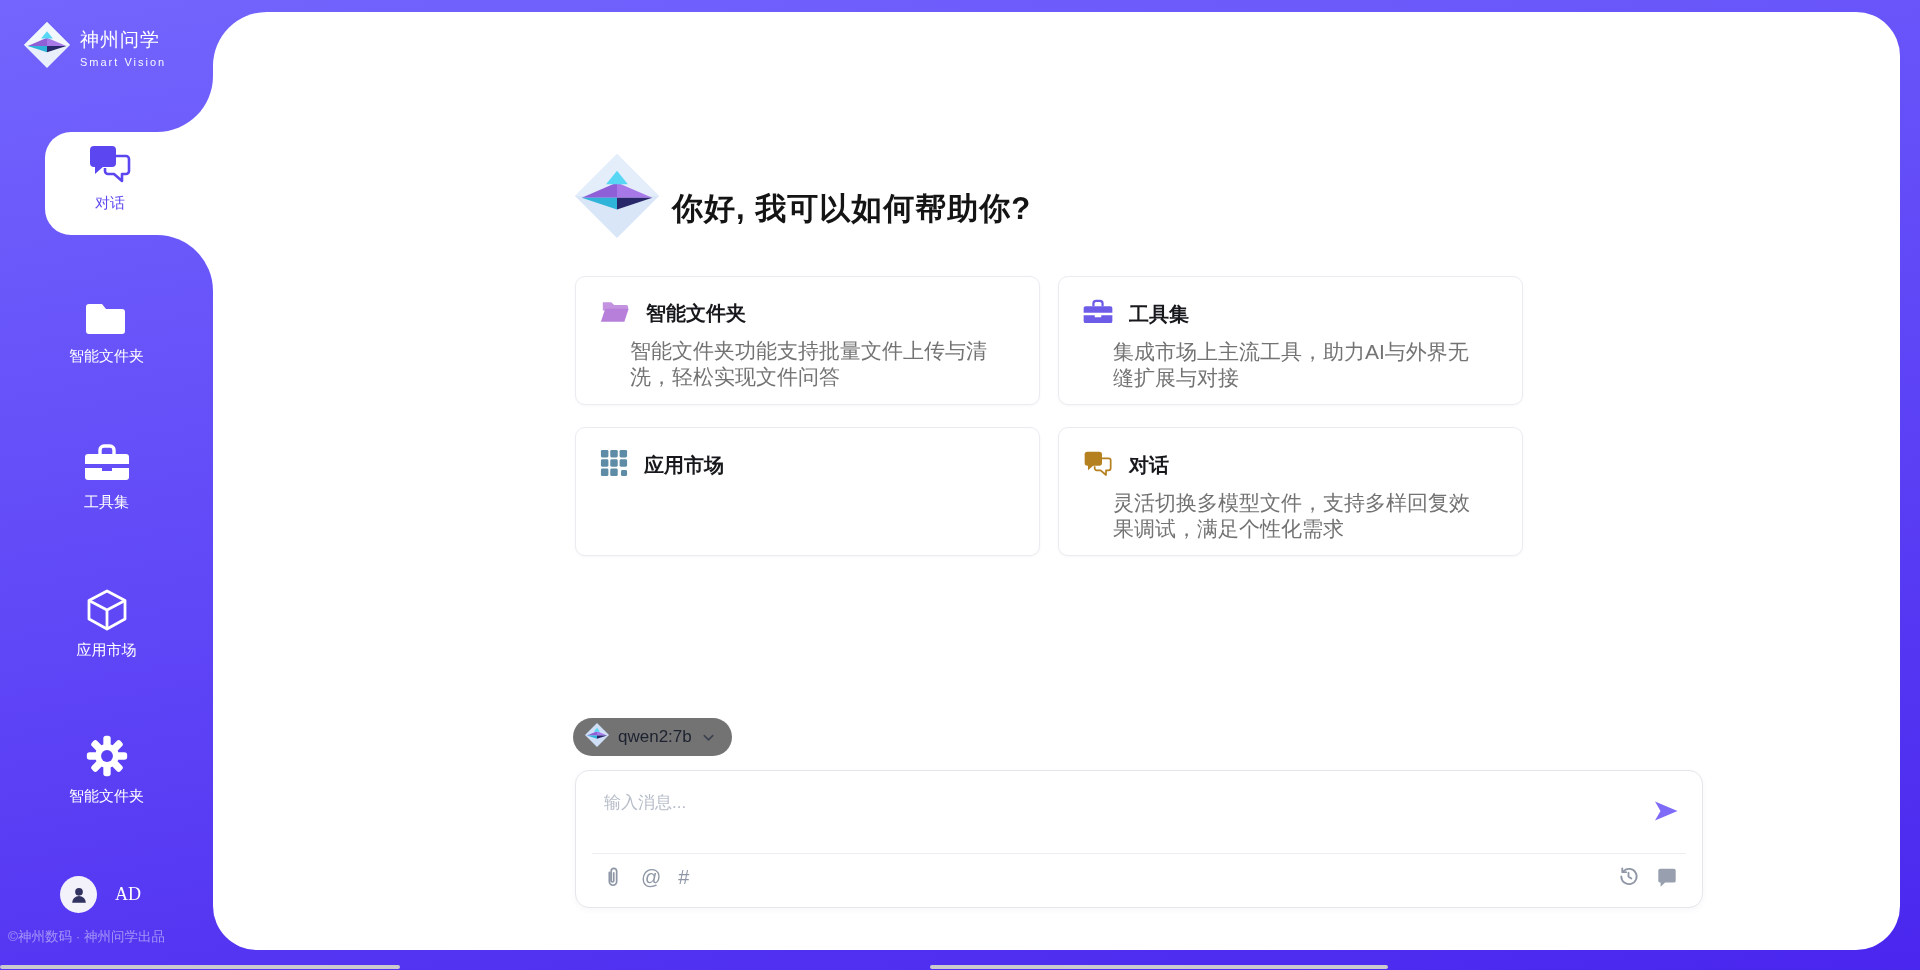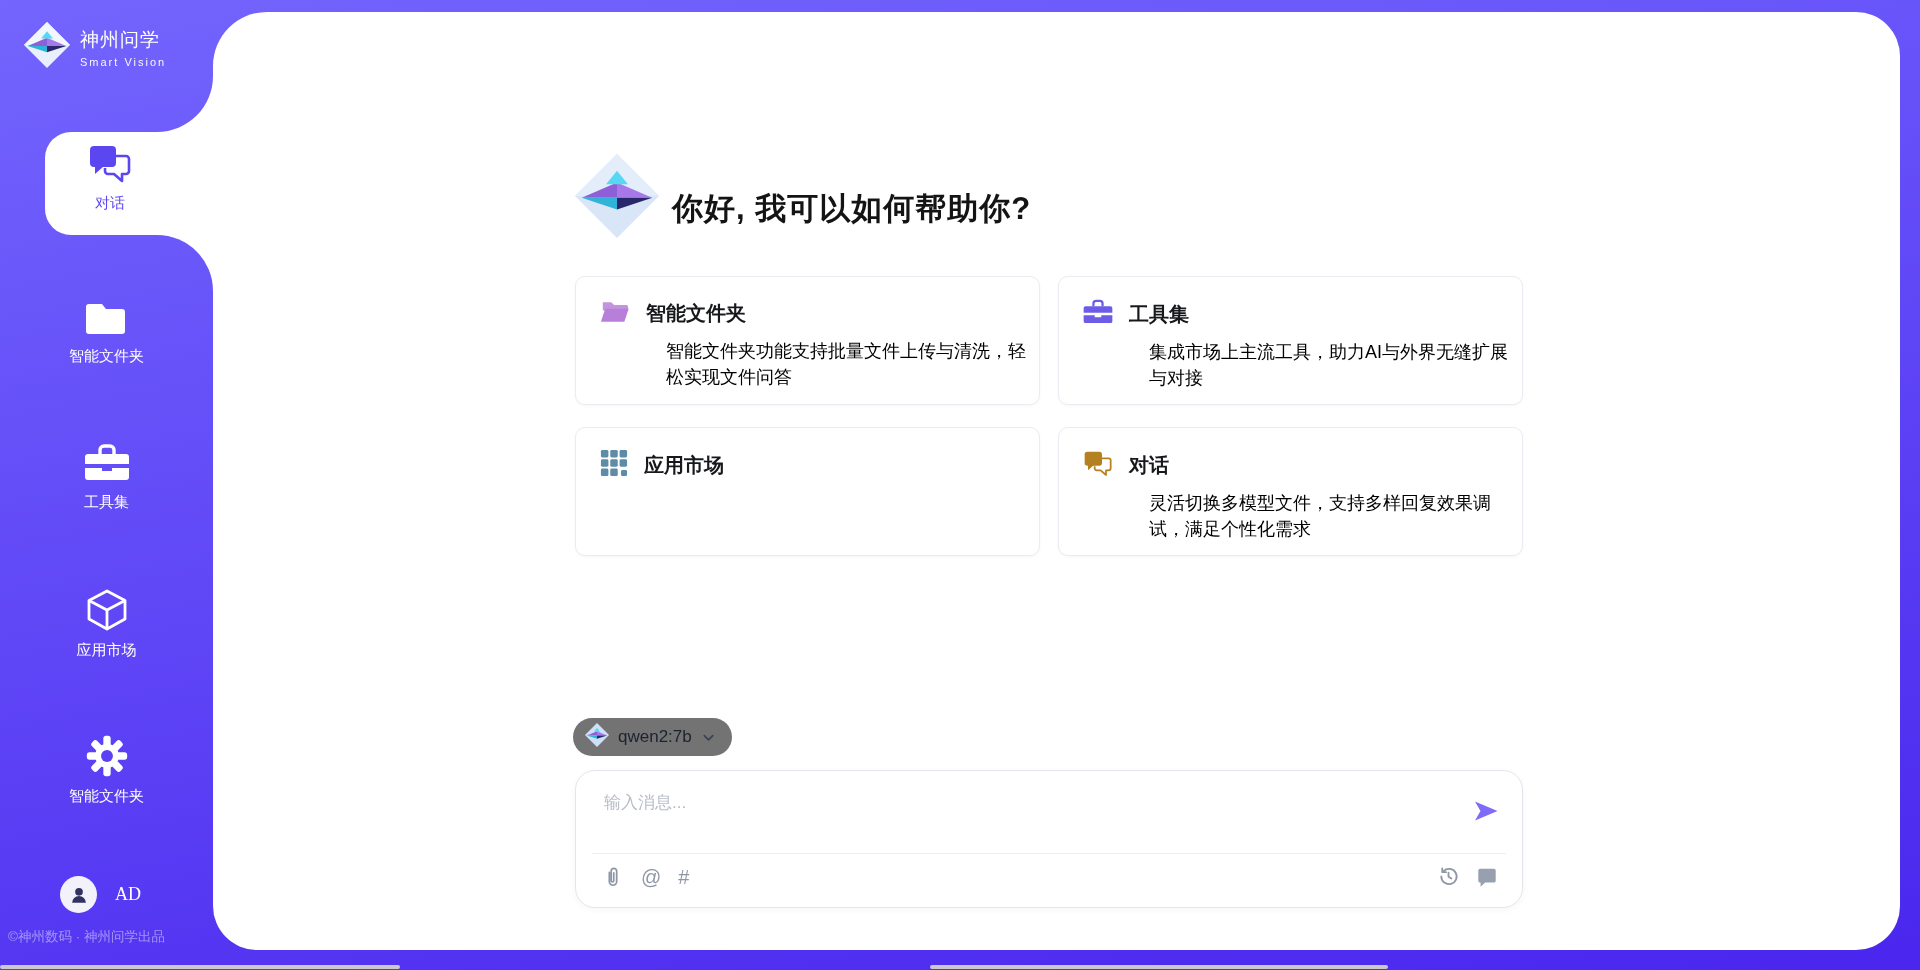--- a/index.html
+++ b/index.html
@@ -39,28 +39,28 @@
   
   .hero-logo { position:absolute; left:575px; top:152px; }
   .hero-title { position:absolute; left:672px; top:188px; font-size:31px; font-weight:bold; color:#141414; letter-spacing:1px; }
   
   .card { position:absolute; width:465px; height:129px; background:#fff; border:1px solid #eaecf1;
           border-radius:10px; box-shadow:0 1px 3px rgba(30,30,60,.04); padding:21px 24px; cursor:pointer; }
   .card-1 { left:575px;  top:276px; } .card-2 { left:1058px; top:276px; }
   .card-3 { left:575px;  top:427px; } .card-4 { left:1058px; top:427px; }
   .card-head { display:flex; align-items:center; gap:16px; }
   .card-title { font-size:20px; font-weight:bold; color:#17181c; }
-  .card-desc { margin-left:66px; margin-top:9px; width:372px; font-size:18px; line-height:26px; color:#000000; }
+  .card-desc { margin-left:30px; margin-top:9px; width:372px; font-size:21px; line-height:26px; color:#737373; }
   
   .model-pill { position:absolute; left:573px; top:718px; height:38px; padding:0 16px 0 12px; border-radius:19px;
                 background:#737373; display:flex; align-items:center; gap:9px; cursor:pointer; }
   .model-name { font-size:17px; color:#1d2230; }
   
-  .composer { position:absolute; left:575px; top:770px; width:948px; height:138px; background:#fff;
-              border:1px solid #e4e6ec; border-radius:20px; box-shadow:0 2px 6px rgba(40,40,80,.04); }
+  .composer { position:absolute; left:575px; top:770px; width:1128px; height:138px; background:#fff;
+              border:1px solid #e4e6ec; border-radius:14px; box-shadow:0 2px 6px rgba(40,40,80,.04); }
   .composer .ph { position:absolute; left:28px; top:20px; font-size:17px; color:#b6bcc8; }
   .send-btn { position:absolute; right:22px; top:26px; width:28px; height:28px; cursor:pointer; }
   .composer .divider { position:absolute; left:16px; right:16px; top:82px; height:1px; background:#ededf1; }
   .tool-left  { position:absolute; left:26px;  top:94px; display:flex; align-items:center; gap:17px; color:#8f97a6; }
   .tool-right { position:absolute; right:24px; top:94px; display:flex; align-items:center; gap:16px; color:#98a0af; }
   .tool-txt { font-size:20px; line-height:24px; cursor:pointer; }
   .tool-ic { cursor:pointer; display:flex; }
   
   .hbar { position:absolute; height:4px; top:965px; background:#c9c9ce; border-radius:2px; z-index:4; }
   .hbar.b1 { left:0px; width:400px; } .hbar.b2 { left:930px; width:458px; }

